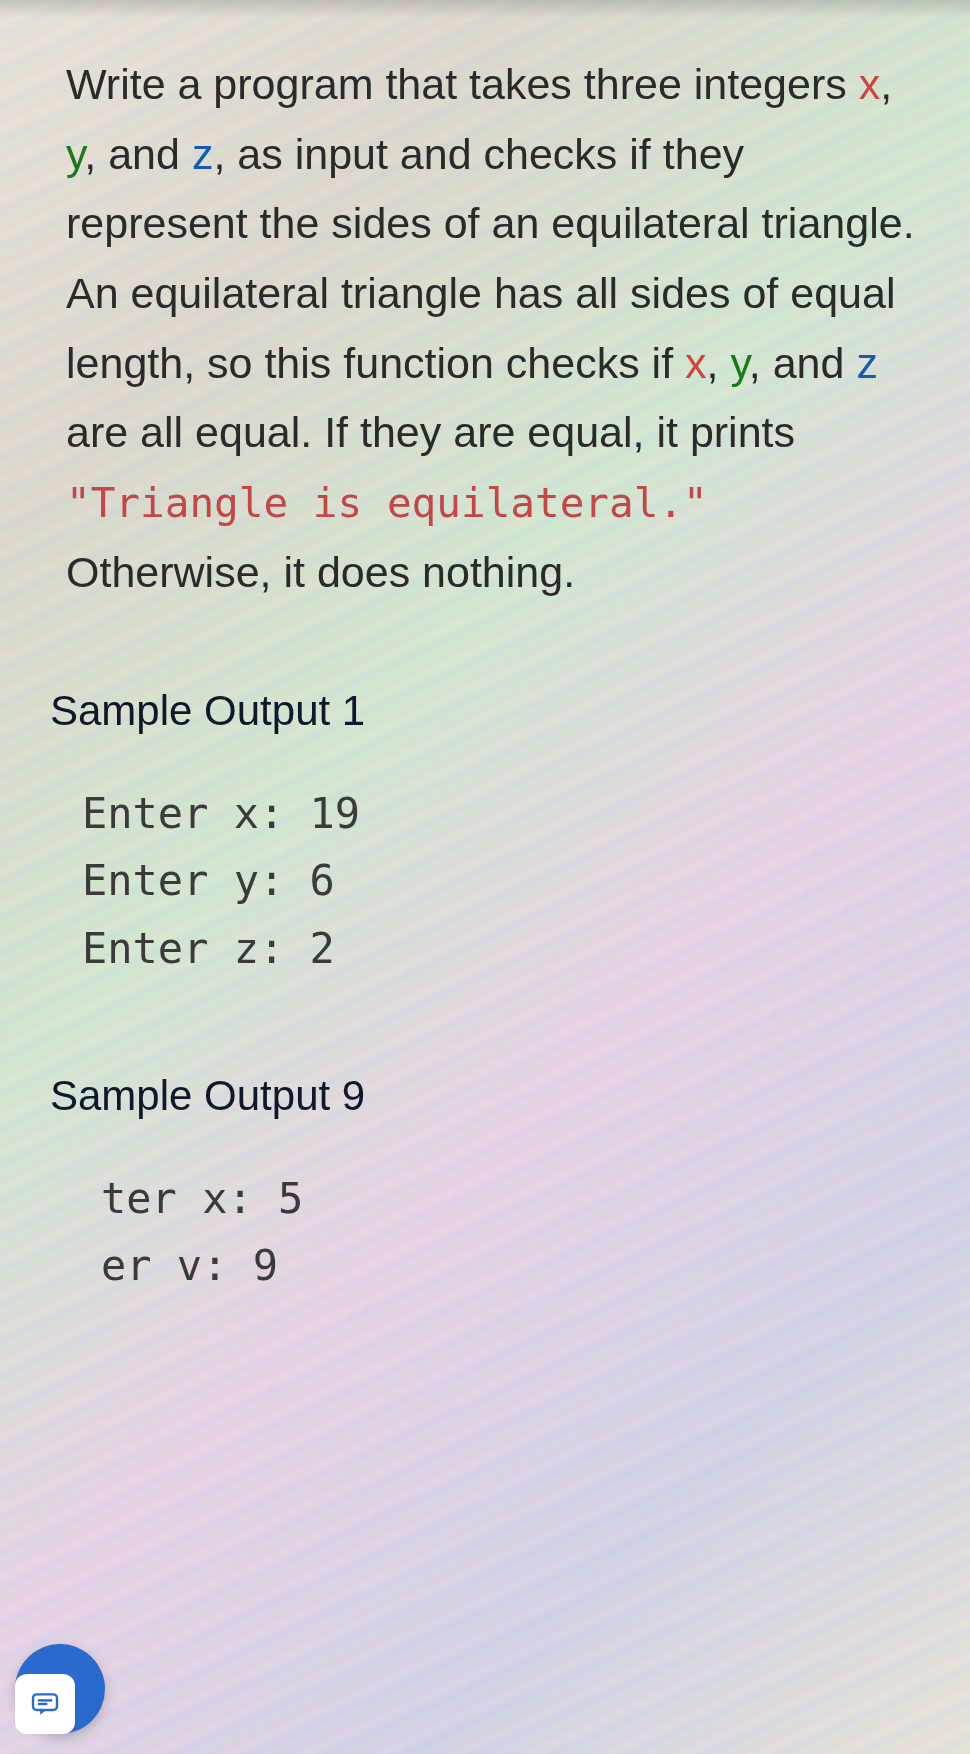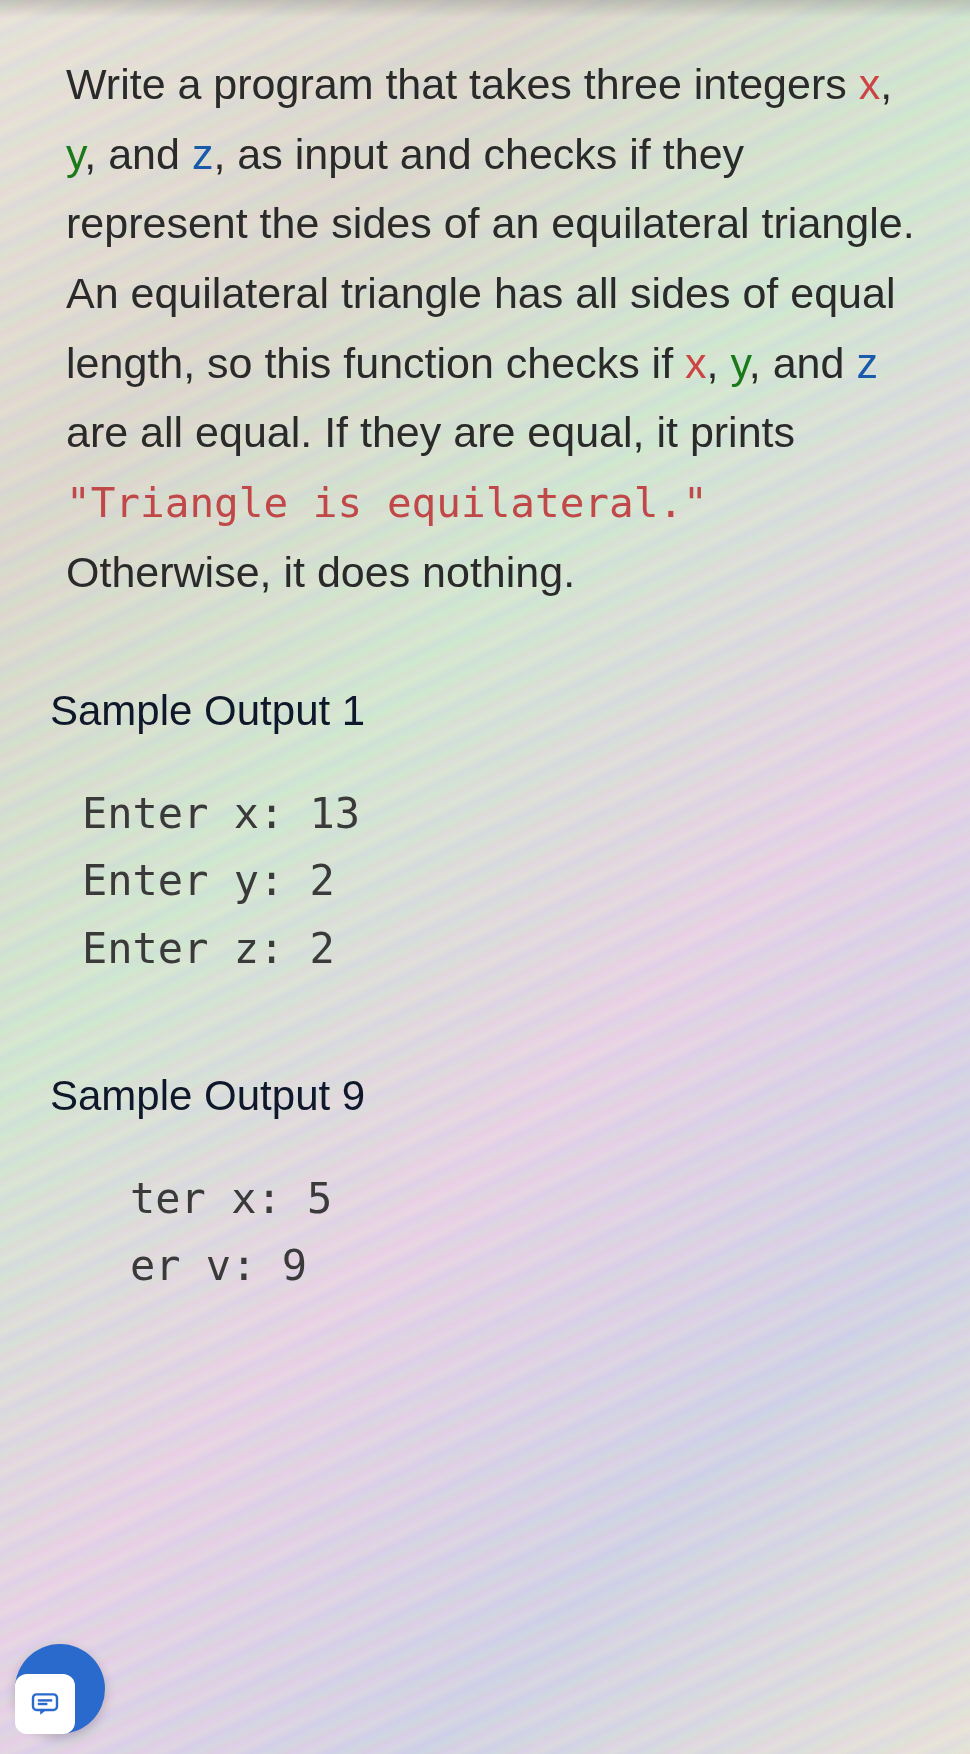--- a/index.html
+++ b/index.html
@@ -64,21 +64,21 @@
       margin-left: 32px;
       margin-bottom: 90px;
     }
     .sample-line {
       font-family: 'Menlo', 'Consolas', monospace;
       font-size: 42px;
       color: #3a3a3a;
       line-height: 1.6;
     }
     .sample-block-2 {
-      margin-left: 80px;
+      margin-left: 51px;
     }
     .fab {
       position: absolute;
       bottom: 20px;
       left: 15px;
       width: 90px;
       height: 90px;
       background: #2a6acc;
       border-radius: 50%;
       display: flex;
@@ -119,22 +119,22 @@
 
 <div class="top-edge"></div>
 
 <div class="content">
   <div class="question-text">
     <span>Write a program that takes three integers </span><span class="var-x">x</span><span>, </span><span class="var-y">y</span><span>, and </span><span class="var-z">z</span><span>, as input and checks if they represent the sides of an equilateral triangle. An equilateral triangle has all sides of equal length, so this function checks if </span><span class="var-x">x</span><span>, </span><span class="var-y">y</span><span>, and </span><span class="var-z">z</span><span> are all equal. If they are equal, it prints </span><br><span class="code-string">"Triangle is equilateral."</span><br><span> Otherwise, it does nothing.</span>
   </div>
 
   <div class="sample-heading">Sample Output 1</div>
   <div class="sample-block">
-    <div class="sample-line">Enter x: 13</div>
-    <div class="sample-line">Enter y: 2</div>
+    <div class="sample-line">Enter x: 19</div>
+    <div class="sample-line">Enter y: 6</div>
     <div class="sample-line">Enter z: 2</div>
   </div>
 
   <div class="sample-heading">Sample Output 9</div>
   <div class="sample-block-2">
     <div class="sample-line">ter x: 5</div>
     <div class="sample-line">er v: 9</div>
   </div>
 </div>
 

